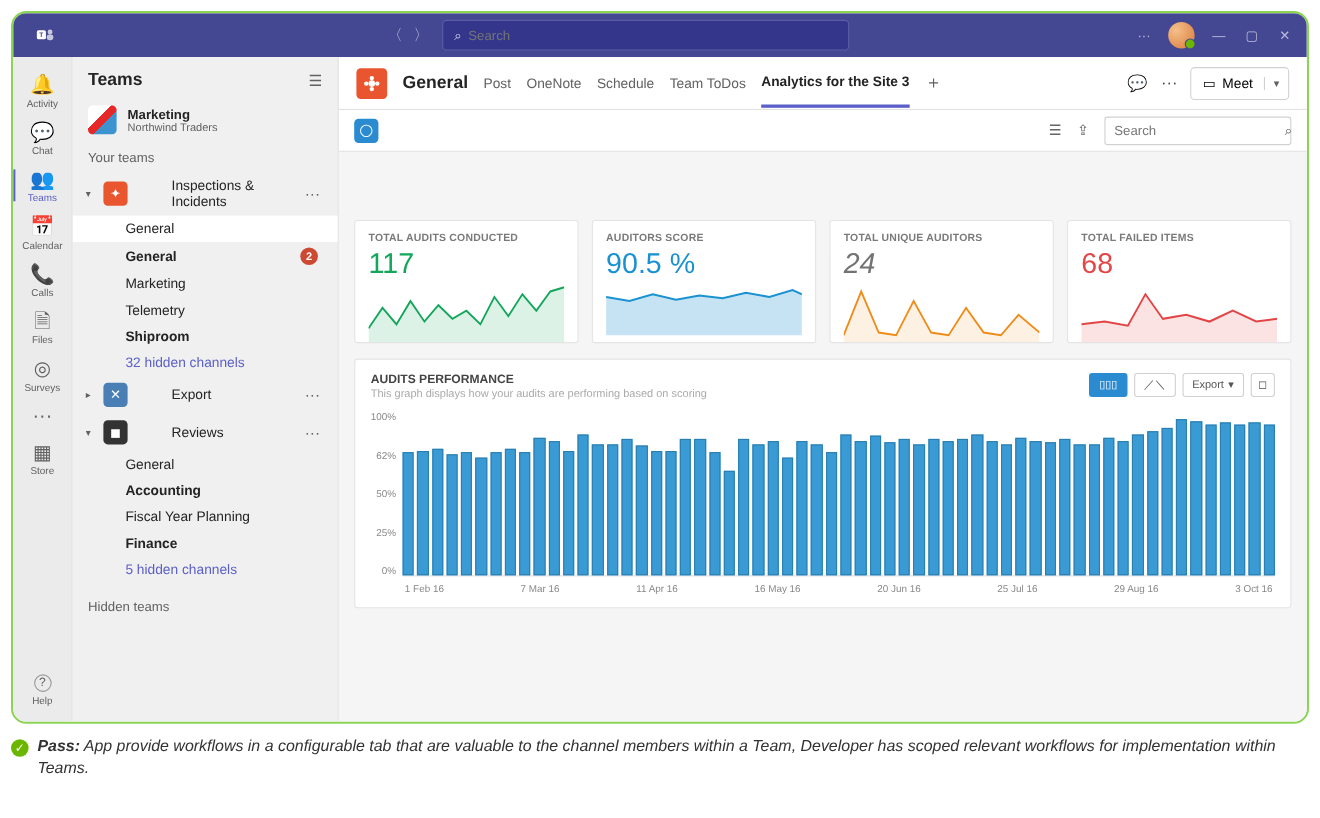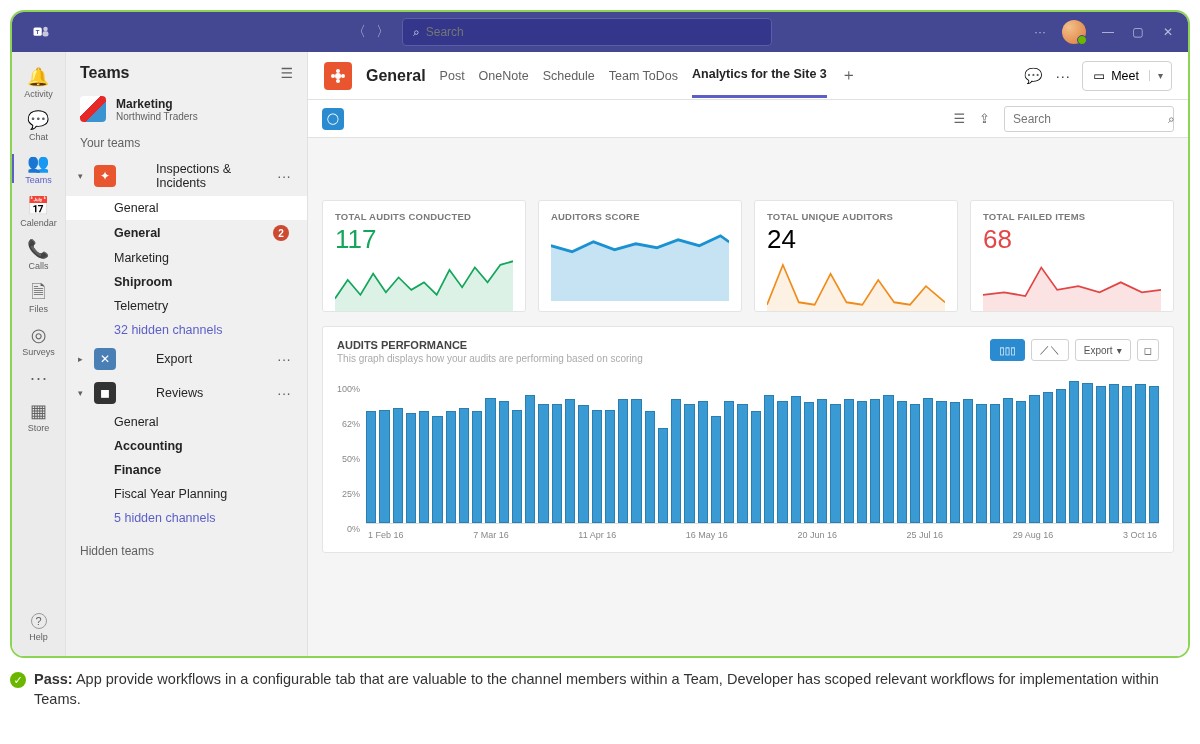--- a/index.html
+++ b/index.html
@@ -79,40 +79,40 @@
 .app-search { border:1px solid #d1d1d1; border-radius:3px; height:26px; width:170px; display:flex; align-items:center; padding:0 8px; font-size:12px; color:#616161;}
 .app-search input { border:none; outline:none; flex:1; font-size:12px;}
 
 .content { padding:14px; overflow:auto; flex:1;}
 .kpi-row { display:flex; gap:12px; margin-bottom:14px;margin-top:48px;}
 .kpi-card { flex:1; background:#fff; border:1px solid #e4e4e4; border-radius:3px; padding:10px 12px 0; height:112px; display:flex; flex-direction:column;}
 .kpi-label { font-size:9.5px; color:#7a7a7a; letter-spacing:.2px; font-weight:600;}
 .kpi-value { font-size:26px; font-weight:400; margin-top:2px;}
 .kpi-spark { flex:1; position:relative;}
 .kpi-spark svg { width:100%; height:100%;}
-.c-green { color:#14a65b;} .c-blue { color:#1a91d1;} .c-orange { color:#000000;} .c-red { color:#e24646;}
+.c-green { color:#14a65b;} .c-blue { color:#1a91d1;} .c-orange { color:#737373;font-style:italic;} .c-red { color:#e24646;}
 
 .perf-card { background:#fff; border:1px solid #e4e4e4; border-radius:3px; padding:12px 14px; }
 .perf-head { display:flex; align-items:flex-start;}
 .perf-title { font-size:11px; font-weight:700; color:#444;}
 .perf-sub { font-size:10px; color:#aaa; margin-top:2px;}
 .perf-tools { margin-left:auto; display:flex; gap:6px; align-items:center;}
 .tool-btn { border:1px solid #d1d1d1; border-radius:3px; height:22px; padding:0 8px; font-size:10px; display:flex; align-items:center; gap:4px; cursor:pointer; color:#555;}
 .tool-btn.active { background:#2a8bd1; border-color:#2a8bd1; color:#fff;}
 .chart-area { margin-top:10px; display:flex; }
-.y-axis { display:flex; flex-direction:column; justify-content:space-between; font-size:9px; color:#888; padding-right:6px; height:150px; text-align:right;margin-top:10px;}
+.y-axis { display:flex; flex-direction:column; justify-content:space-between; font-size:9px; color:#888; padding-right:6px; height:150px; text-align:right;}
 .bars-wrap { flex:1; display:flex; flex-direction:column; }
 .bars { display:flex; align-items:flex-end; gap:3px; height:150px; border-bottom:1px solid #ddd;}
 .bar { background:#3a9bd4; border:1px solid #2a7eb0; flex:1; min-width:2px;}
 .x-axis { display:flex; justify-content:space-between; font-size:9px; color:#888; margin-top:6px; padding:0 2px;}
 
 
 .verdict { display:flex; gap:8px; margin:12px auto 0; width:1180px; align-items:flex-start;}
 .verdict .check { width:16px; height:16px; border-radius:50%; background:#6bb700; color:#fff; display:flex; align-items:center; justify-content:center; font-size:11px; flex-shrink:0; margin-top:2px;}
-.verdict p { font-size:14.5px; color:#333; line-height:1.35;}
+.verdict p { font-size:14.5px; color:#333; line-height:1.35;font-style:italic;}
 .verdict strong { font-weight:700; }
 </style>
 </head>
 <body>
 
 <div class="outer-frame">
 
   <div class="titlebar">
     <div class="left">
       <div class="app-logo">
@@ -212,25 +212,25 @@
           <div class="channel active">
             <span>General</span>
           </div>
           <div class="channel bold">
             <span>General</span>
             <span class="badge">2</span>
           </div>
           <div class="channel">
             <span>Marketing</span>
           </div>
+          <div class="channel">
+            <span>Telemetry</span>
+          </div>
           <div class="channel bold">
             <span>Shiproom</span>
-          </div>
-          <div class="channel">
-            <span>Telemetry</span>
           </div>
           <div class="channel link">
             <span>32 hidden channels</span>
           </div>
         </div>
 
       <div class="team-row surveys">
         <span class="caret">▸</span>
         <span class="team-avatar">✕</span>
         <span class="name">Export</span>
@@ -243,25 +243,25 @@
         <span class="name">Reviews</span>
         <span class="more">···</span>
       </div>
       <div class="channels" id="ch-2">
           <div class="channel">
             <span>General</span>
           </div>
           <div class="channel bold">
             <span>Accounting</span>
           </div>
+          <div class="channel">
+            <span>Fiscal Year Planning</span>
+          </div>
           <div class="channel bold">
             <span>Finance</span>
-          </div>
-          <div class="channel">
-            <span>Fiscal Year Planning</span>
           </div>
           <div class="channel link">
             <span>5 hidden channels</span>
           </div>
         </div>
 
       <div class="hidden-teams">Hidden teams</div>
     </div>
 
     <div class="main">
@@ -312,20 +312,21 @@
             <div class="kpi-card">
               <div class="kpi-label">TOTAL AUDITS CONDUCTED</div>
               <div class="kpi-value c-green">117</div>
               <div class="kpi-spark"><svg viewBox="0 0 168 45" preserveAspectRatio="none">
                   <polyline fill="none" stroke="#14a65b" stroke-width="1.5" points="0,35 12,20 24,32 36,15 48,30 60,18 72,28 84,22 96,32 108,12 120,26 132,10 144,22 156,8 168,5"></polyline>
                   <polygon fill="#14a65b" fill-opacity=".15" points="0,35 12,20 24,32 36,15 48,30 60,18 72,28 84,22 96,32 108,12 120,26 132,10 144,22 156,8 168,5 168,45 0,45"></polygon>
                 </svg></div>
             </div>
             <div class="kpi-card">
               <div class="kpi-label">AUDITORS SCORE</div>
+              <div class="kpi-value c-blue">90.5 %</div>
               <div class="kpi-spark"><svg viewBox="0 0 168 45" preserveAspectRatio="none">
                   <polygon fill="#1a91d1" fill-opacity=".25" points="0,12 20,15 40,10 60,14 80,11 100,13 120,9 140,12 160,7 168,10 168,40 0,40"></polygon>
                   <polyline fill="none" stroke="#1a91d1" stroke-width="1.5" points="0,12 20,15 40,10 60,14 80,11 100,13 120,9 140,12 160,7 168,10"></polyline>
                 </svg></div>
             </div>
             <div class="kpi-card">
               <div class="kpi-label">TOTAL UNIQUE AUDITORS</div>
               <div class="kpi-value c-orange">24</div>
               <div class="kpi-spark"><svg viewBox="0 0 168 45" preserveAspectRatio="none">
                   <polyline fill="none" stroke="#f08c1a" stroke-width="1.5" points="0,40 15,8 30,38 45,40 60,15 75,38 90,40 105,20 120,38 135,40 150,25 168,38"></polyline>

